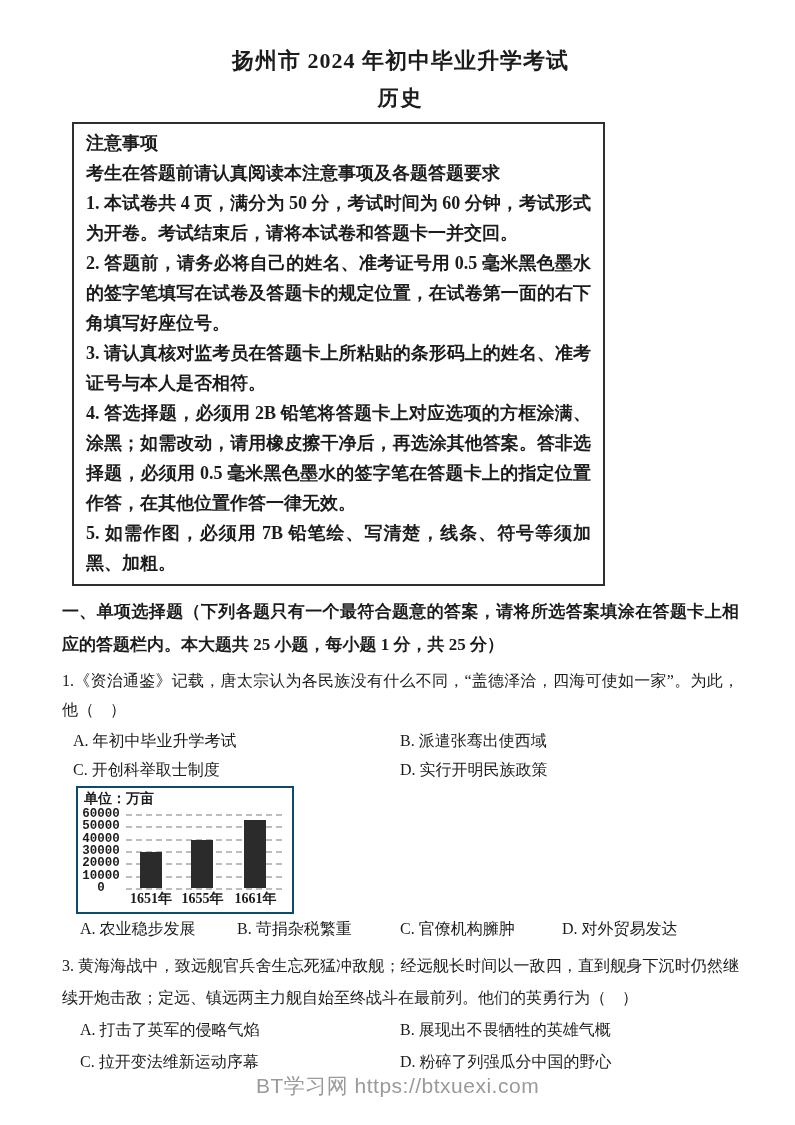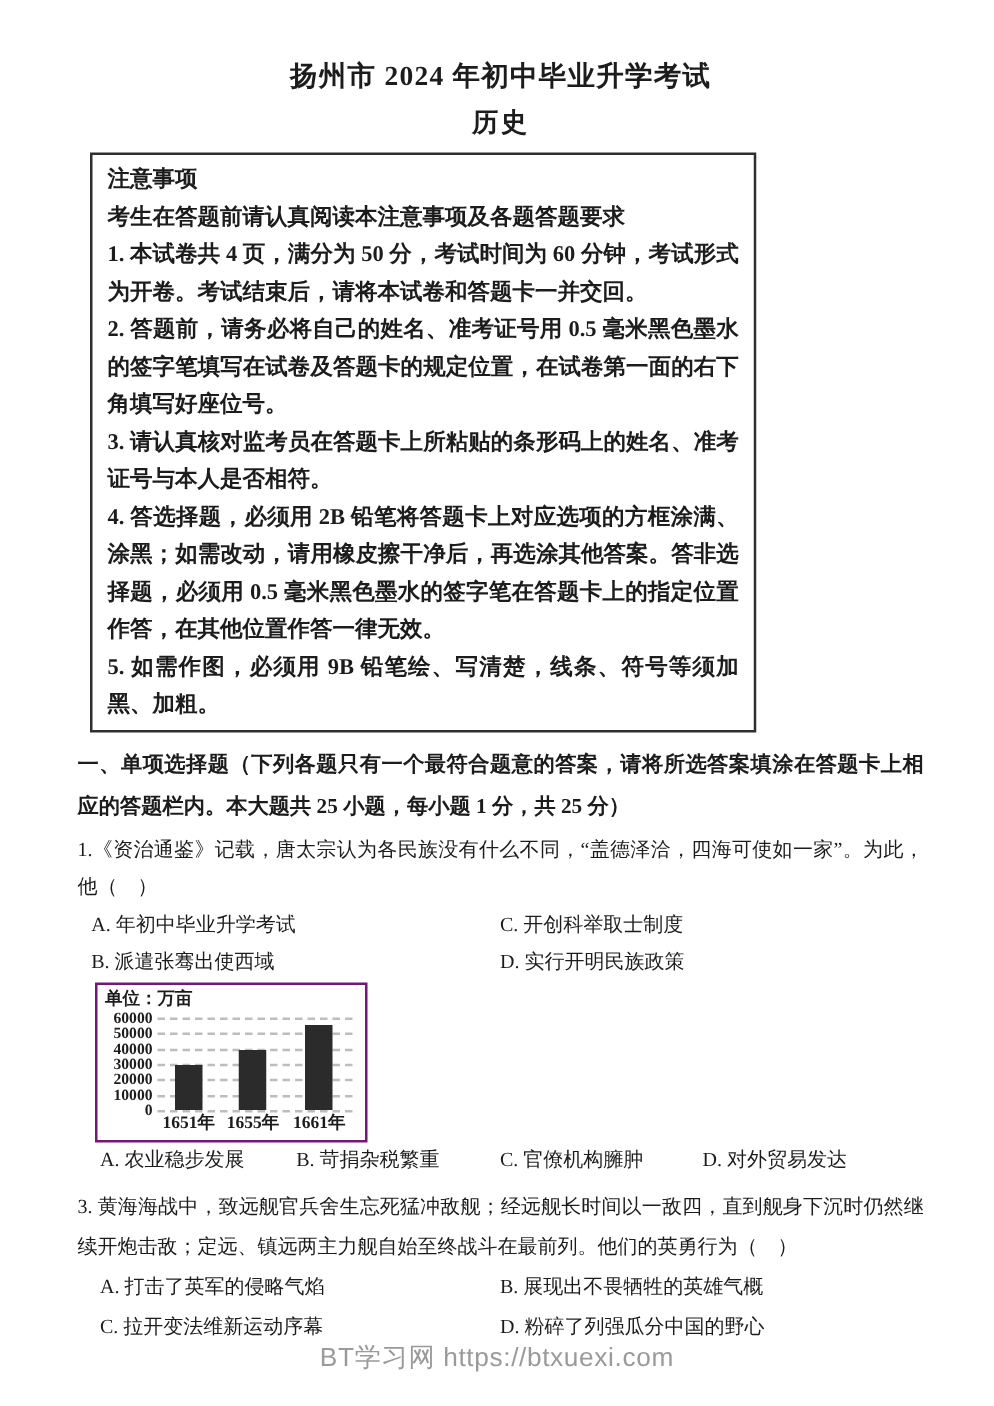--- a/index.html
+++ b/index.html
@@ -35,27 +35,27 @@
   .q2-text{margin-top:0;line-height:28px;}
   .q3-text{margin-top:6px;line-height:32px;}
   .opts{display:grid;font-size:16px;}
   .opts span{white-space:nowrap;}
   .opts-q1{margin-top:2px;grid-template-columns:327px 1fr;padding-left:11px;line-height:29px;}
   .opts-q2{grid-template-columns:157px 163px 162px 1fr;padding-left:18px;line-height:30px;}
   .opts-q3{margin-top:0;grid-template-columns:320px 1fr;padding-left:18px;line-height:32px;}
   
   .chart-box{
     position:relative;width:214px;height:124px;
-    border:2px solid #701a75;margin:2px 0 0 14px;background:#fff;
+    border:2px solid #0c4a6e;margin:2px 0 0 14px;background:#fff;
   }
   .chart-unit{position:absolute;top:2px;left:6px;font-weight:bold;font-size:14px;}
   .chart-gridline{position:absolute;height:0;border-top:2px dashed #bdbdbd;}
   .chart-ytick{
-    position:absolute;left:2px;width:42px;text-align:right;
-    font-weight:bold;font-size:12.5px;line-height:16px;
+    position:absolute;left:2px;width:42px;text-align:center;
+    font-weight:bold;font-size:12.5px;line-height:16px;font-family:Liberation Mono, monospace;
   }
   .chart-bar{position:absolute;width:22px;}
   .chart-xtick{position:absolute;width:60px;text-align:center;font-weight:bold;font-size:14px;line-height:17px;}
   .watermark{
     position:absolute;top:1072px;left:50%;transform:translateX(-50%);
     font-family:"Liberation Sans", sans-serif;
     font-size:21px;color:#9a9a9a;white-space:nowrap;letter-spacing:0.5px;
   }
 </style>
 </head>
@@ -67,31 +67,31 @@
     <h1 class="title">扬州市 2024 年初中毕业升学考试</h1>
     <div class="subject">历史</div>
 
     <div class="notice-box">
       <p>注意事项</p>
       <p>考生在答题前请认真阅读本注意事项及各题答题要求</p>
       <p>1. 本试卷共 4 页，满分为 50 分，考试时间为 60 分钟，考试形式为开卷。考试结束后，请将本试卷和答题卡一并交回。</p>
       <p>2. 答题前，请务必将自己的姓名、准考证号用 0.5 毫米黑色墨水的签字笔填写在试卷及答题卡的规定位置，在试卷第一面的右下角填写好座位号。</p>
       <p>3. 请认真核对监考员在答题卡上所粘贴的条形码上的姓名、准考证号与本人是否相符。</p>
       <p>4. 答选择题，必须用 2B 铅笔将答题卡上对应选项的方框涂满、涂黑；如需改动，请用橡皮擦干净后，再选涂其他答案。答非选择题，必须用 0.5 毫米黑色墨水的签字笔在答题卡上的指定位置作答，在其他位置作答一律无效。</p>
-      <p>5. 如需作图，必须用 9B 铅笔绘、写清楚，线条、符号等须加黑、加粗。</p>
+      <p>5. 如需作图，必须用 7B 铅笔绘、写清楚，线条、符号等须加黑、加粗。</p>
     </div>
 
     <div class="section-heading">一、单项选择题（下列各题只有一个最符合题意的答案，请将所选答案填涂在答题卡上相应的答题栏内。本大题共 25 小题，每小题 1 分，共 25 分）</div>
 
     <div class="question">
       <p class="q-text q1-text">1.《资治通鉴》记载，唐太宗认为各民族没有什么不同，“盖德泽洽，四海可使如一家”。为此，他（　）</p>
       <div class="opts opts-q1">
         <span>A. 年初中毕业升学考试</span>
+        <span>B. 派遣张骞出使西域</span>
         <span>C. 开创科举取士制度</span>
-        <span>B. 派遣张骞出使西域</span>
         <span>D. 实行开明民族政策</span>
       </div>
     </div>
 
     <div class="question">
       <div class="chart-box">
         <div class="chart-unit">单位：万亩</div>
       <div class="chart-gridline" style="top: 100px; left: 48px; width: 156px;"></div>
           <div class="chart-ytick" style="top: 92px;">0</div>
           <div class="chart-gridline" style="top: 87.6667px; left: 48px; width: 156px;"></div>

